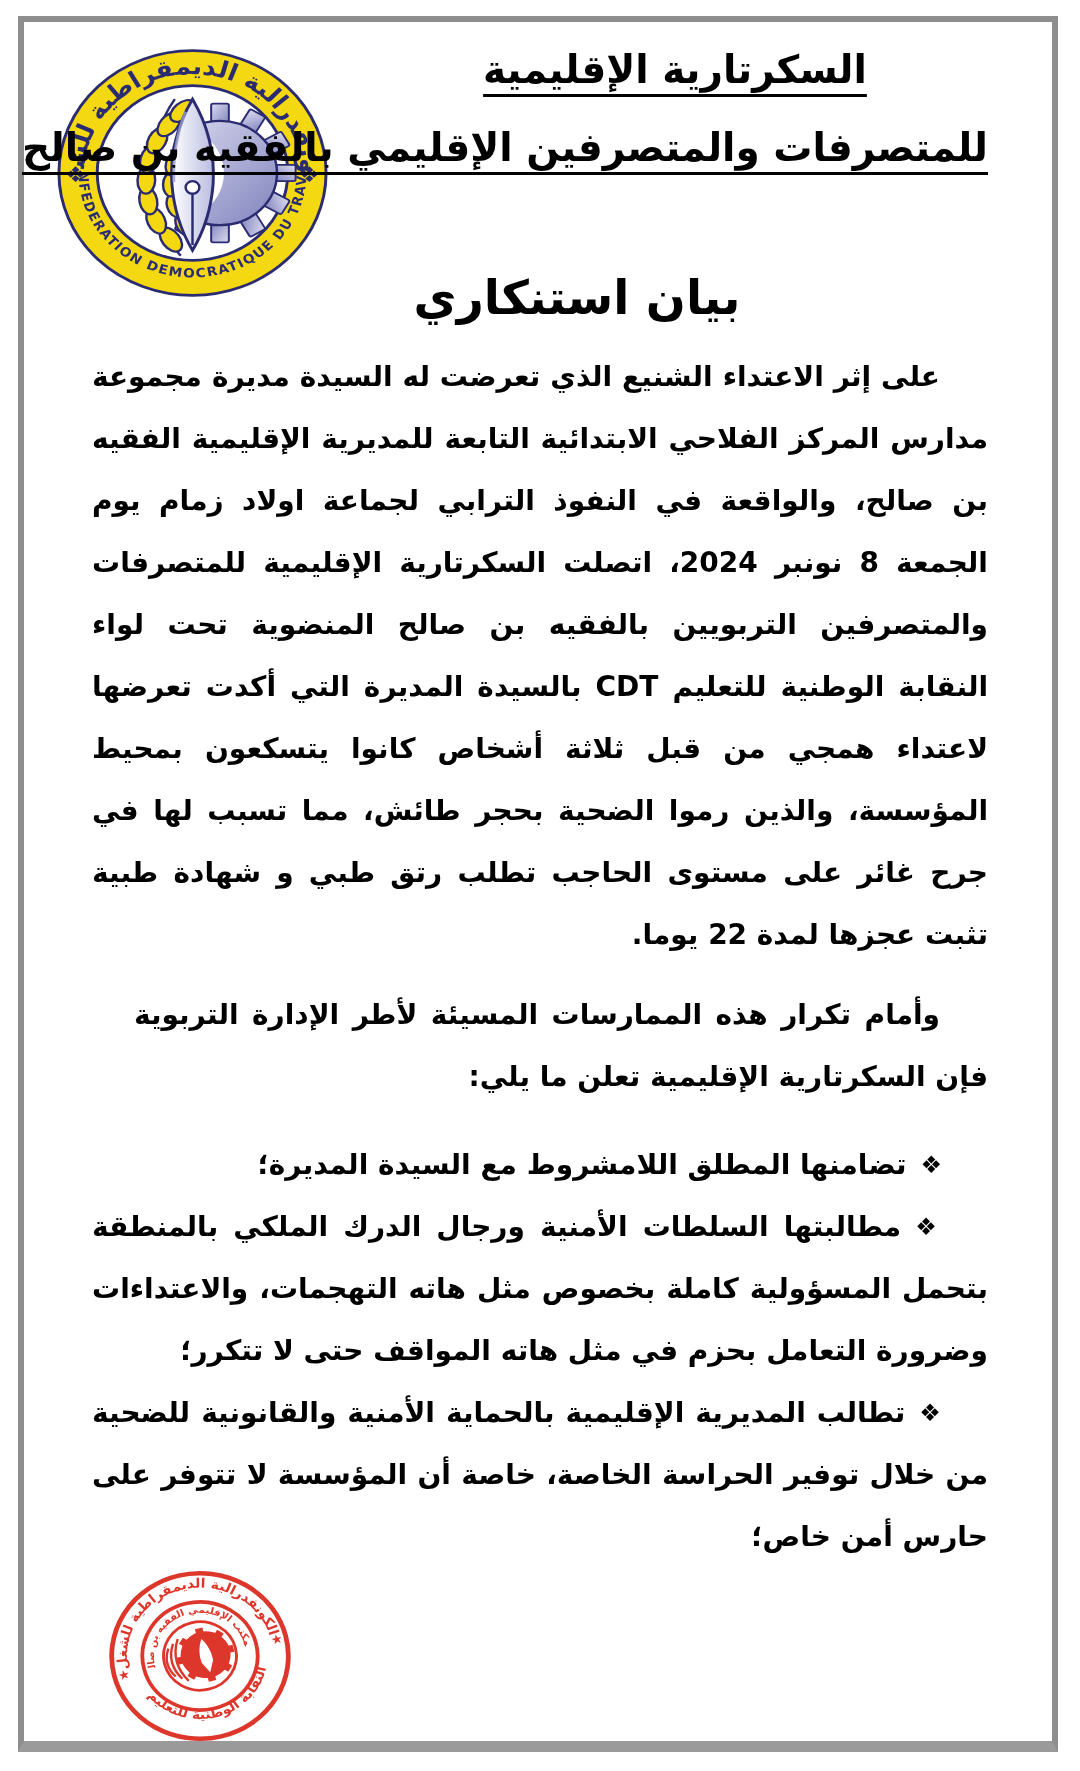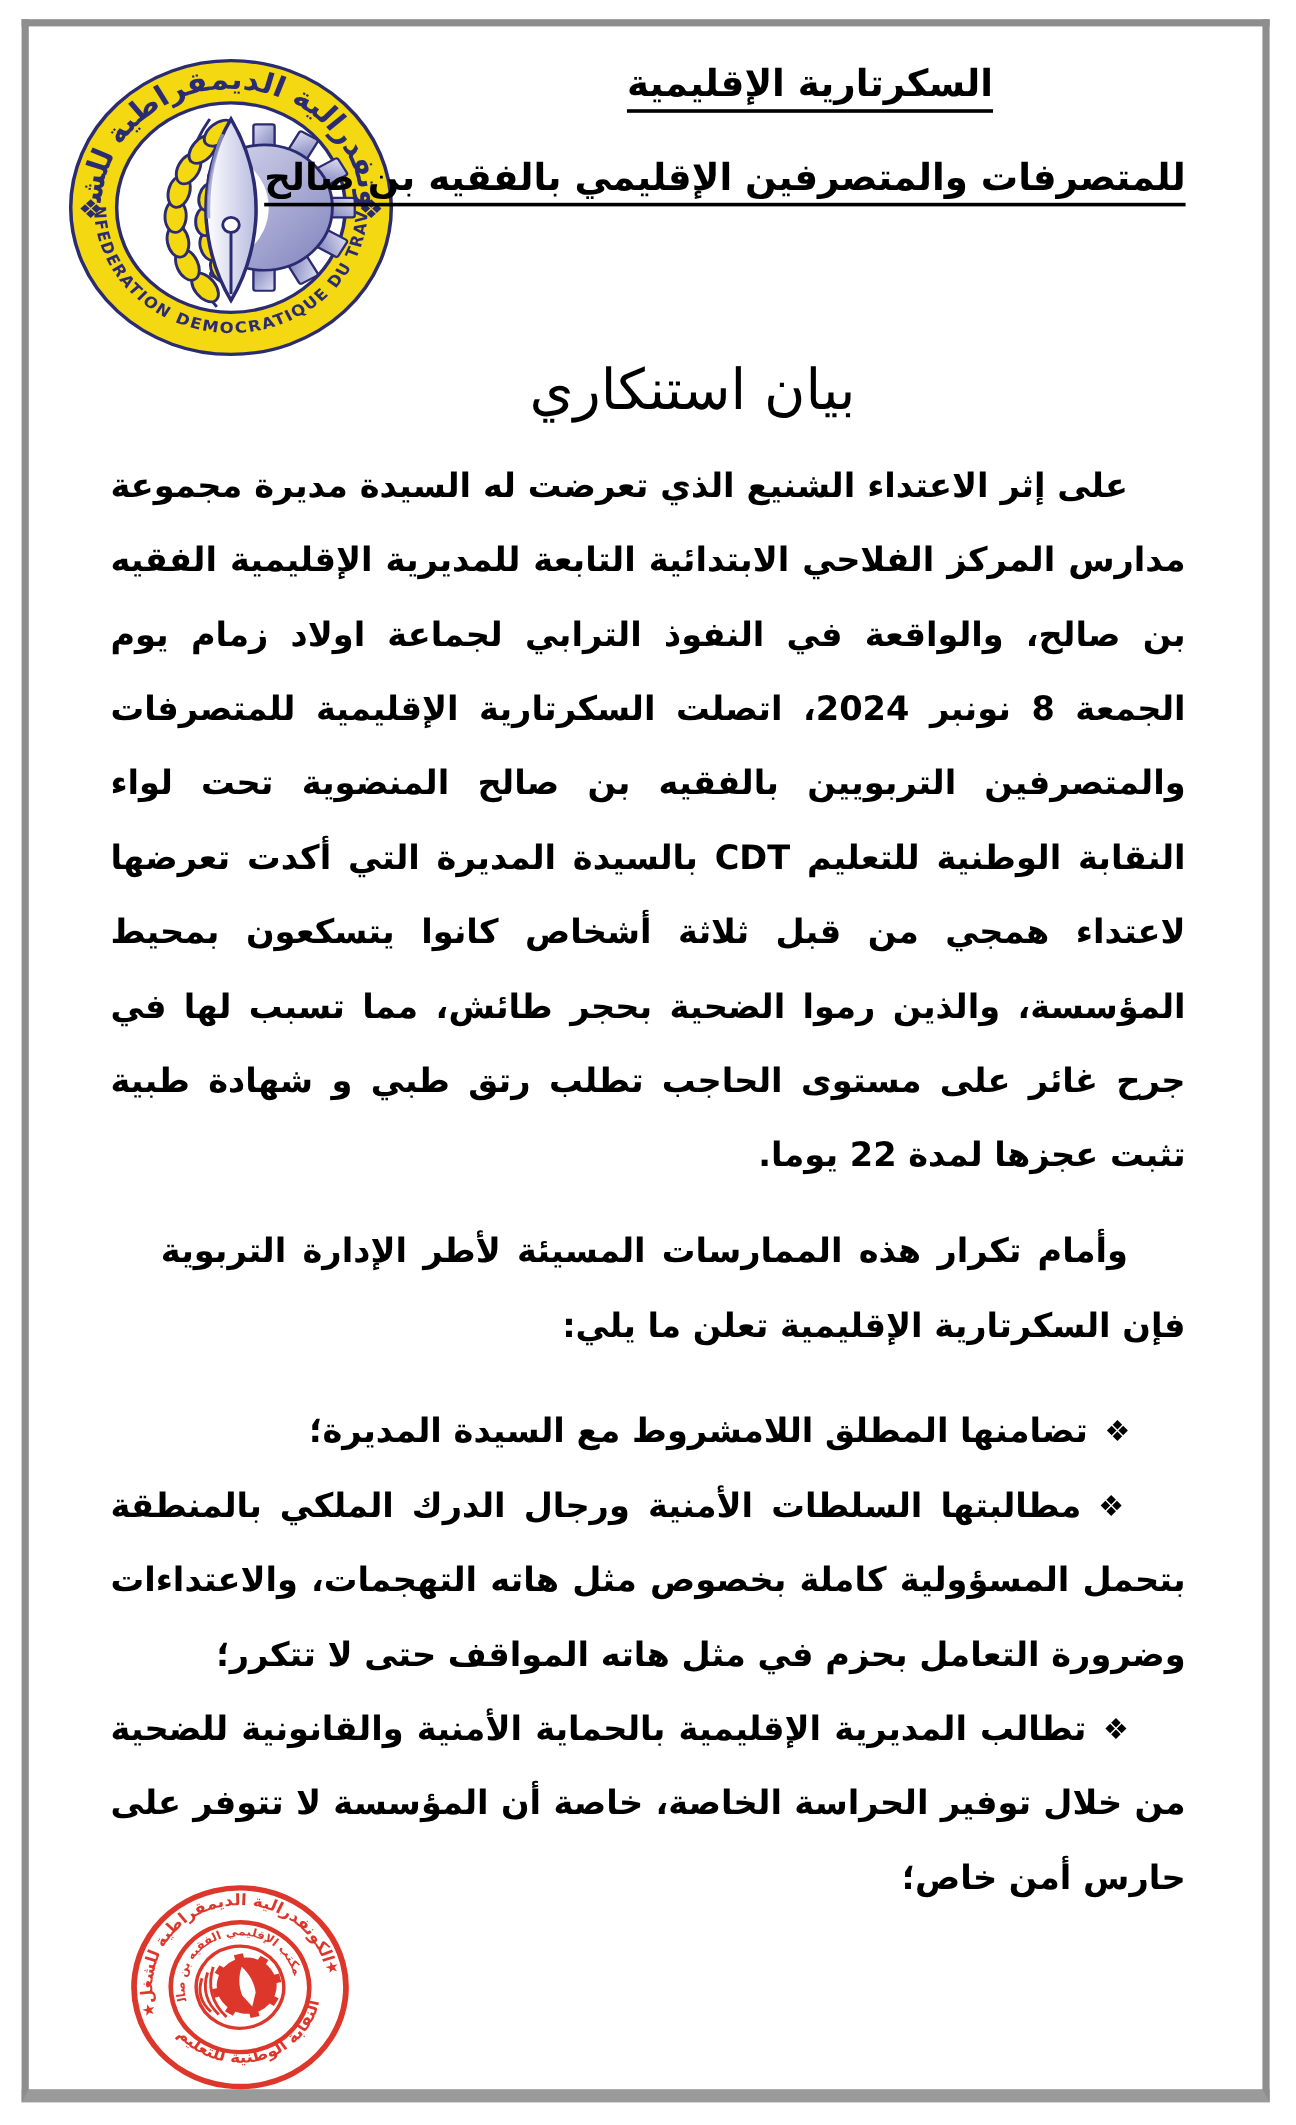--- a/index.html
+++ b/index.html
@@ -10,27 +10,27 @@
   .frame{
     position:absolute;left:18px;top:16px;width:1040px;height:1736px;
     box-sizing:border-box;border:6px solid #8e8e8e;border-bottom:11px solid #9a9a9a;
     background:#ffffff;
   }
   .doc{
     position:absolute;left:92px;top:0;width:896px;direction:rtl;color:#000;
   }
   .org-header{margin-top:44px;padding-left:270px;text-align:center;}
   .org-header .hline{
-    display:block;font-size:31px;font-weight:bold;line-height:52px;white-space:nowrap;
+    display:block;font-size:39px;font-weight:bold;line-height:52px;white-space:nowrap;
     text-decoration:underline;text-decoration-thickness:3px;text-underline-offset:11px;
   }
   .org-header .hline + .hline{margin-top:26px;}
   .title{
-    margin-top:116px;padding-left:74px;text-align:center;
-    font-size:47px;font-weight:normal;line-height:72px;
+    margin-top:88px;padding-left:74px;text-align:center;
+    font-size:47px;font-weight:bold;line-height:72px;
   }
   .body-text{font-size:28px;font-weight:bold;line-height:62px;}
   .body-text p{margin:0;text-align:justify;}
   .body-text p.indent{text-indent:48px;}
   .body-text p + p{margin-top:18px;margin-left:42px;}
   .points{list-style:none;margin:26px 0 0 0;padding:0;}
   .points li{
     text-align:justify;text-indent:46px;margin:0;
   }
   .blt{font-size:24px;margin-left:14px;vertical-align:1px;}

